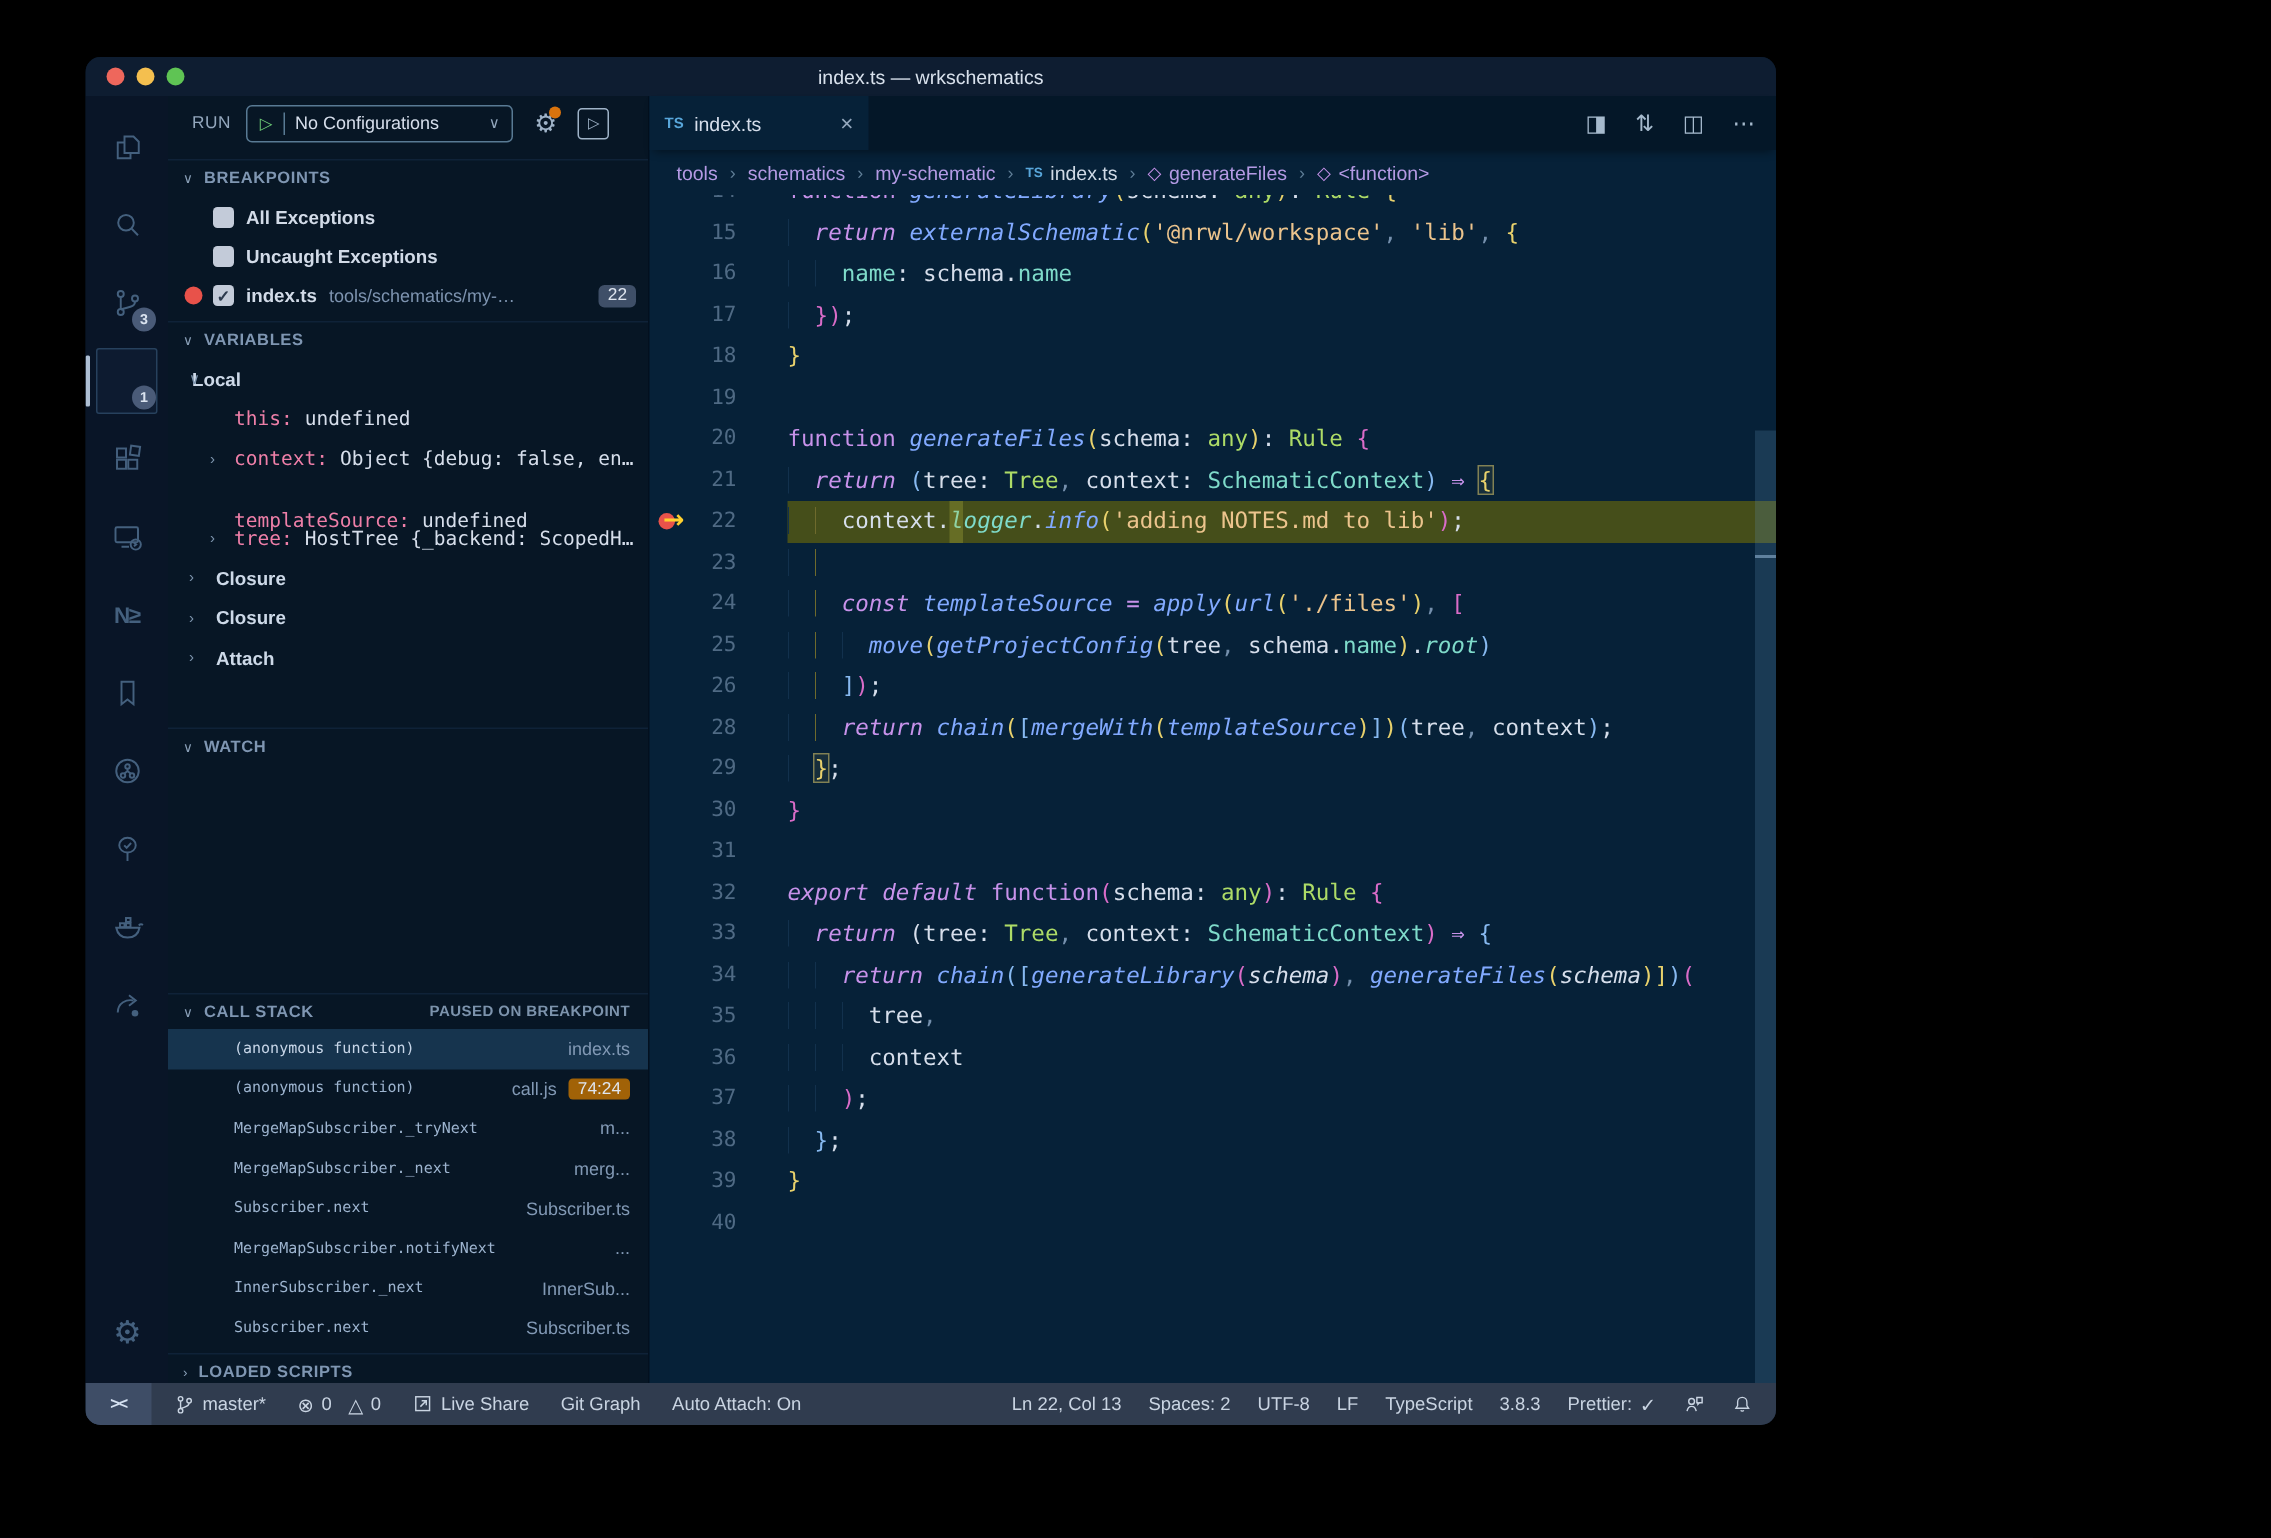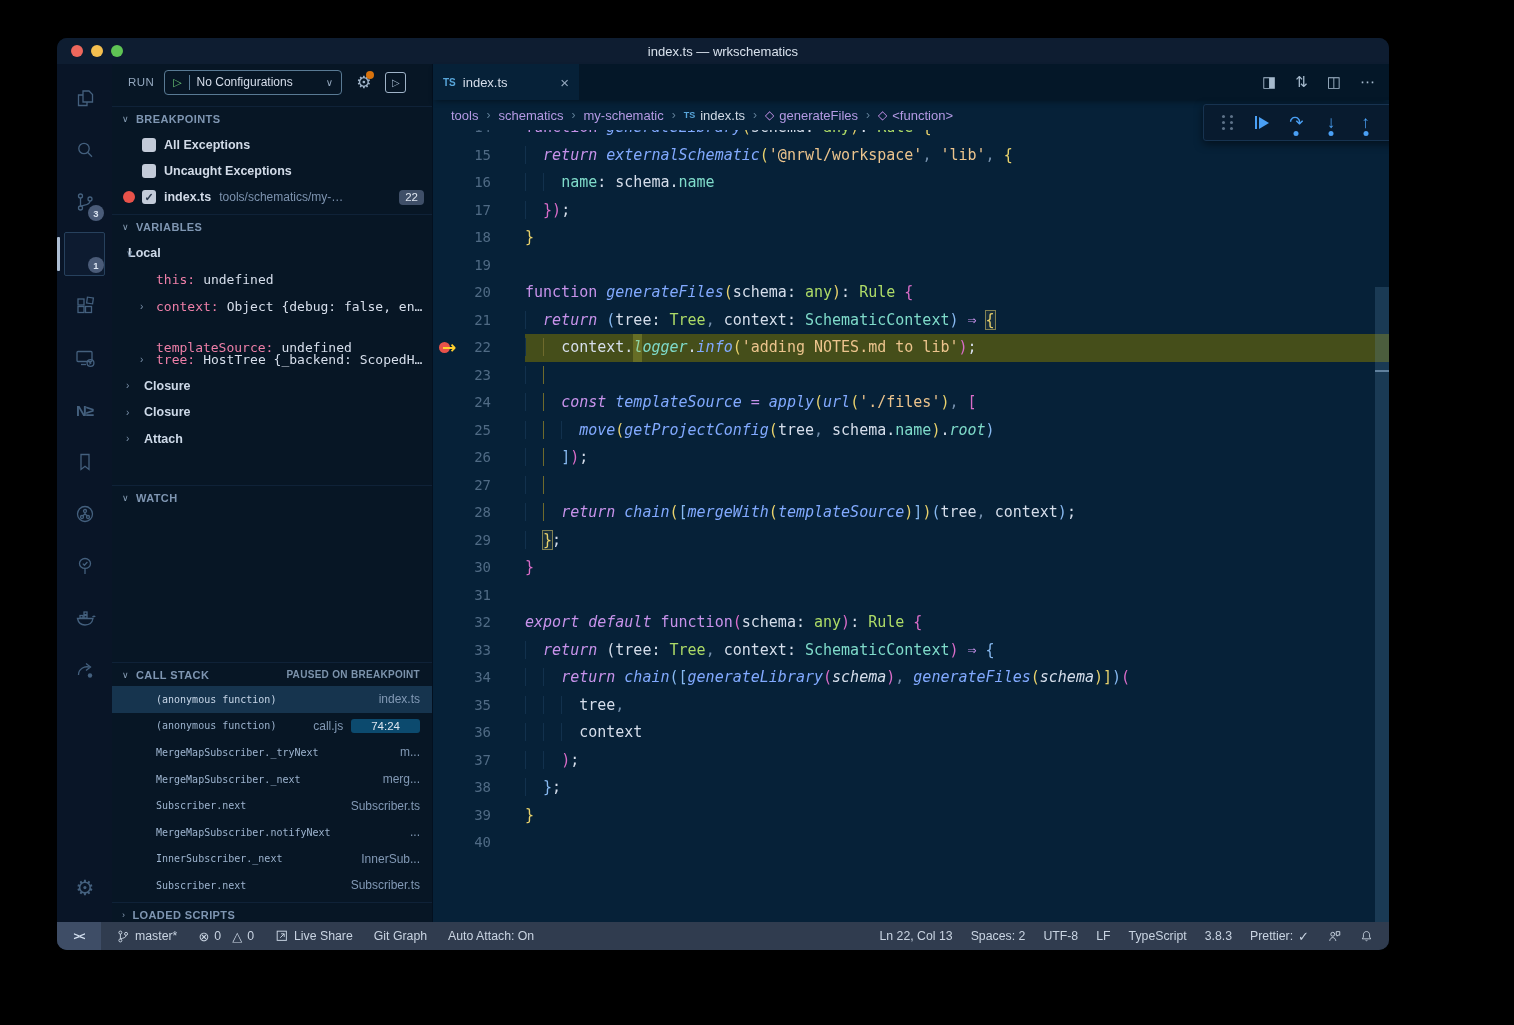--- a/index.html
+++ b/index.html
@@ -1,19 +1,19 @@
 <!DOCTYPE html>
 <html><head>
 <meta charset="utf-8">
 <style>
   * { margin:0; padding:0; box-sizing:border-box; }
   html,body { width:1514px; height:1025px; background:#000; overflow:hidden;
     font-family:"Liberation Sans", sans-serif; }
   .stage { position:relative; width:1514px; height:1025px; background:#000; }
-  .window { position:absolute; left:57px; top:38px; width:1332px; height:912px;
+  .window { position:absolute; left:57px; top:38px; width:1127px; height:912px;
     background:#0b1b2d; border-radius:10px; overflow:hidden;
     box-shadow:0 22px 70px rgba(0,0,0,.8); display:flex; flex-direction:column; }
   
   .titlebar { height:26px; background:#0e1d31; position:relative; flex:0 0 26px;
     display:flex; align-items:center; justify-content:center; }
   .traffic { position:absolute; left:14px; top:7px; display:flex; gap:8px; }
   .tl { width:12px; height:12px; border-radius:50%; }
   .tl.r{background:#ee675c}.tl.y{background:#f4bf4f}.tl.g{background:#5fc454}
   .title-text { font-size:13px; color:#d8e1ec; font-weight:500; }
   
@@ -80,21 +80,21 @@
   .vname { color:#ee7fa8; }
   .vval { color:#d6deeb; margin-left:8px; white-space:nowrap; overflow:hidden;
     text-overflow:ellipsis; }
   .csrow { position:absolute; left:0; right:0; height:26.6px; display:flex;
     align-items:center; padding-left:44px; padding-right:12px; }
   .csrow.selected { background:#16344e; }
   .csfn { font-family:"DejaVu Sans Mono", monospace; font-size:10px; color:#9db4cf;
     white-space:nowrap; }
   .csrow.selected .csfn { color:#c7d6e8; }
   .csfile { margin-left:auto; font-size:12px; color:#8299b5; white-space:nowrap; }
-  .csbadge { margin-left:8px; background:#0c4a6e; border-radius:3px; padding:1px 20px;
+  .csbadge { margin-left:8px; background:#a16207; border-radius:3px; padding:1px 6px;
     font-size:11.5px; color:#dfe6f0; }
   
   .editor { flex:1; background:#062138; display:flex; flex-direction:column;
     position:relative; min-width:0; border-left:1px solid #03101f; }
   .tabstrip { height:36px; background:#041728; display:flex; position:relative; z-index:3;
     box-shadow:0 3px 6px -2px rgba(0,0,0,.45); flex:0 0 36px; }
   .tab { width:146px; background:#062138; display:flex; align-items:center; padding:0 10px; }
   .tsicon { color:#58a6da; font-weight:700; font-size:10px; }
   .tablabel { margin-left:7px; font-size:13px; color:#d6deeb; }
   .tabclose { margin-left:auto; color:#93a7bd; font-size:15px; }
@@ -461,21 +461,20 @@
               <div class="line"><span class="ln">17</span><span class="lnpad"></span><span class="codepart"><span class="tk-g">  </span><span class="tk-bp">}</span><span class="tk-bp">)</span><span class="tk-pu">;</span></span></div>
               <div class="line"><span class="ln">18</span><span class="lnpad"></span><span class="codepart"><span class="tk-bg">}</span></span></div>
               <div class="line"><span class="ln">19</span><span class="lnpad"></span><span class="codepart"></span></div>
               <div class="line"><span class="ln">20</span><span class="lnpad"></span><span class="codepart"><span class="tk-kw">function </span><span class="tk-fn">generateFiles</span><span class="tk-bg">(</span><span class="tk-va">schema</span><span class="tk-pu">: </span><span class="tk-ty">any</span><span class="tk-bg">)</span><span class="tk-pu">: </span><span class="tk-ty">Rule </span><span class="tk-bp">{</span></span></div>
               <div class="line"><span class="ln">21</span><span class="lnpad"></span><span class="codepart"><span class="tk-g">  </span><span class="tk-kwi">return </span><span class="tk-bb">(</span><span class="tk-va">tree</span><span class="tk-pu">: </span><span class="tk-ty">Tree</span><span class="tk-cm">, </span><span class="tk-va">context</span><span class="tk-pu">: </span><span class="tk-tc">SchematicContext</span><span class="tk-bb">)</span><span class="tk-op"> ⇒ </span><span class="tk-bm">{</span></span></div>
               <div class="line hl"><span class="bpmark"><span class="d"></span><span class="a">→</span></span><span class="cursorcol"></span><span class="ln">22</span><span class="lnpad"></span><span class="codepart"><span class="tk-g">  </span><span class="tk-ga">  </span><span class="tk-va">context</span><span class="tk-pu">.</span><span class="tk-pri">logger</span><span class="tk-pu">.</span><span class="tk-fn">info</span><span class="tk-bg">(</span><span class="tk-st">'adding NOTES.md to lib'</span><span class="tk-bp">)</span><span class="tk-pu">;</span></span></div>
               <div class="line"><span class="ln">23</span><span class="lnpad"></span><span class="codepart"><span class="tk-g">  </span><span class="tk-ga">  </span></span></div>
               <div class="line"><span class="ln">24</span><span class="lnpad"></span><span class="codepart"><span class="tk-g">  </span><span class="tk-ga">  </span><span class="tk-kwi">const </span><span class="tk-fn">templateSource</span><span class="tk-op"> = </span><span class="tk-fn">apply</span><span class="tk-bg">(</span><span class="tk-fn">url</span><span class="tk-bg">(</span><span class="tk-st">'./files'</span><span class="tk-bg">)</span><span class="tk-cm">, </span><span class="tk-bp">[</span></span></div>
               <div class="line"><span class="ln">25</span><span class="lnpad"></span><span class="codepart"><span class="tk-g">  </span><span class="tk-ga">  </span><span class="tk-g">  </span><span class="tk-fn">move</span><span class="tk-bg">(</span><span class="tk-fn">getProjectConfig</span><span class="tk-bg">(</span><span class="tk-va">tree</span><span class="tk-cm">, </span><span class="tk-va">schema</span><span class="tk-pu">.</span><span class="tk-pr">name</span><span class="tk-bg">)</span><span class="tk-pu">.</span><span class="tk-pri">root</span><span class="tk-bb">)</span></span></div>
               <div class="line"><span class="ln">26</span><span class="lnpad"></span><span class="codepart"><span class="tk-g">  </span><span class="tk-ga">  </span><span class="tk-bb">]</span><span class="tk-bp">)</span><span class="tk-pu">;</span></span></div>
-              <div class="line"><span class="ln">27</span><span class="lnpad"></span><span class="codepart"><span class="tk-g">  </span><span class="tk-ga">  </span></span></div>
               <div class="line"><span class="ln">28</span><span class="lnpad"></span><span class="codepart"><span class="tk-g">  </span><span class="tk-ga">  </span><span class="tk-kwi">return </span><span class="tk-fn">chain</span><span class="tk-bg">(</span><span class="tk-bb">[</span><span class="tk-fn">mergeWith</span><span class="tk-bg">(</span><span class="tk-fn">templateSource</span><span class="tk-bg">)</span><span class="tk-bb">]</span><span class="tk-bg">)</span><span class="tk-bb">(</span><span class="tk-va">tree</span><span class="tk-cm">, </span><span class="tk-va">context</span><span class="tk-bb">)</span><span class="tk-pu">;</span></span></div>
               <div class="line"><span class="ln">29</span><span class="lnpad"></span><span class="codepart"><span class="tk-g">  </span><span class="tk-bm">}</span><span class="tk-pu">;</span></span></div>
               <div class="line"><span class="ln">30</span><span class="lnpad"></span><span class="codepart"><span class="tk-bp">}</span></span></div>
               <div class="line"><span class="ln">31</span><span class="lnpad"></span><span class="codepart"></span></div>
               <div class="line"><span class="ln">32</span><span class="lnpad"></span><span class="codepart"><span class="tk-kwi">export </span><span class="tk-kwi">default </span><span class="tk-kw">function</span><span class="tk-bp">(</span><span class="tk-va">schema</span><span class="tk-pu">: </span><span class="tk-ty">any</span><span class="tk-bp">)</span><span class="tk-pu">: </span><span class="tk-ty">Rule </span><span class="tk-bp">{</span></span></div>
               <div class="line"><span class="ln">33</span><span class="lnpad"></span><span class="codepart"><span class="tk-g">  </span><span class="tk-kwi">return </span><span class="tk-pu">(</span><span class="tk-va">tree</span><span class="tk-pu">: </span><span class="tk-ty">Tree</span><span class="tk-cm">, </span><span class="tk-va">context</span><span class="tk-pu">: </span><span class="tk-tc">SchematicContext</span><span class="tk-bp">)</span><span class="tk-op"> ⇒ </span><span class="tk-bb">{</span></span></div>
               <div class="line"><span class="ln">34</span><span class="lnpad"></span><span class="codepart"><span class="tk-g">  </span><span class="tk-g">  </span><span class="tk-kwi">return </span><span class="tk-fn">chain</span><span class="tk-bb">(</span><span class="tk-bb">[</span><span class="tk-fn">generateLibrary</span><span class="tk-bp">(</span><span class="tk-vai">schema</span><span class="tk-bp">)</span><span class="tk-cm">, </span><span class="tk-fn">generateFiles</span><span class="tk-bg">(</span><span class="tk-vai">schema</span><span class="tk-bg">)</span><span class="tk-bg">]</span><span class="tk-bb">)</span><span class="tk-bp">(</span></span></div>
               <div class="line"><span class="ln">35</span><span class="lnpad"></span><span class="codepart"><span class="tk-g">  </span><span class="tk-g">  </span><span class="tk-g">  </span><span class="tk-va">tree</span><span class="tk-cm">,</span></span></div>
               <div class="line"><span class="ln">36</span><span class="lnpad"></span><span class="codepart"><span class="tk-g">  </span><span class="tk-g">  </span><span class="tk-g">  </span><span class="tk-va">context</span></span></div>
               <div class="line"><span class="ln">37</span><span class="lnpad"></span><span class="codepart"><span class="tk-g">  </span><span class="tk-g">  </span><span class="tk-bp">)</span><span class="tk-pu">;</span></span></div>

